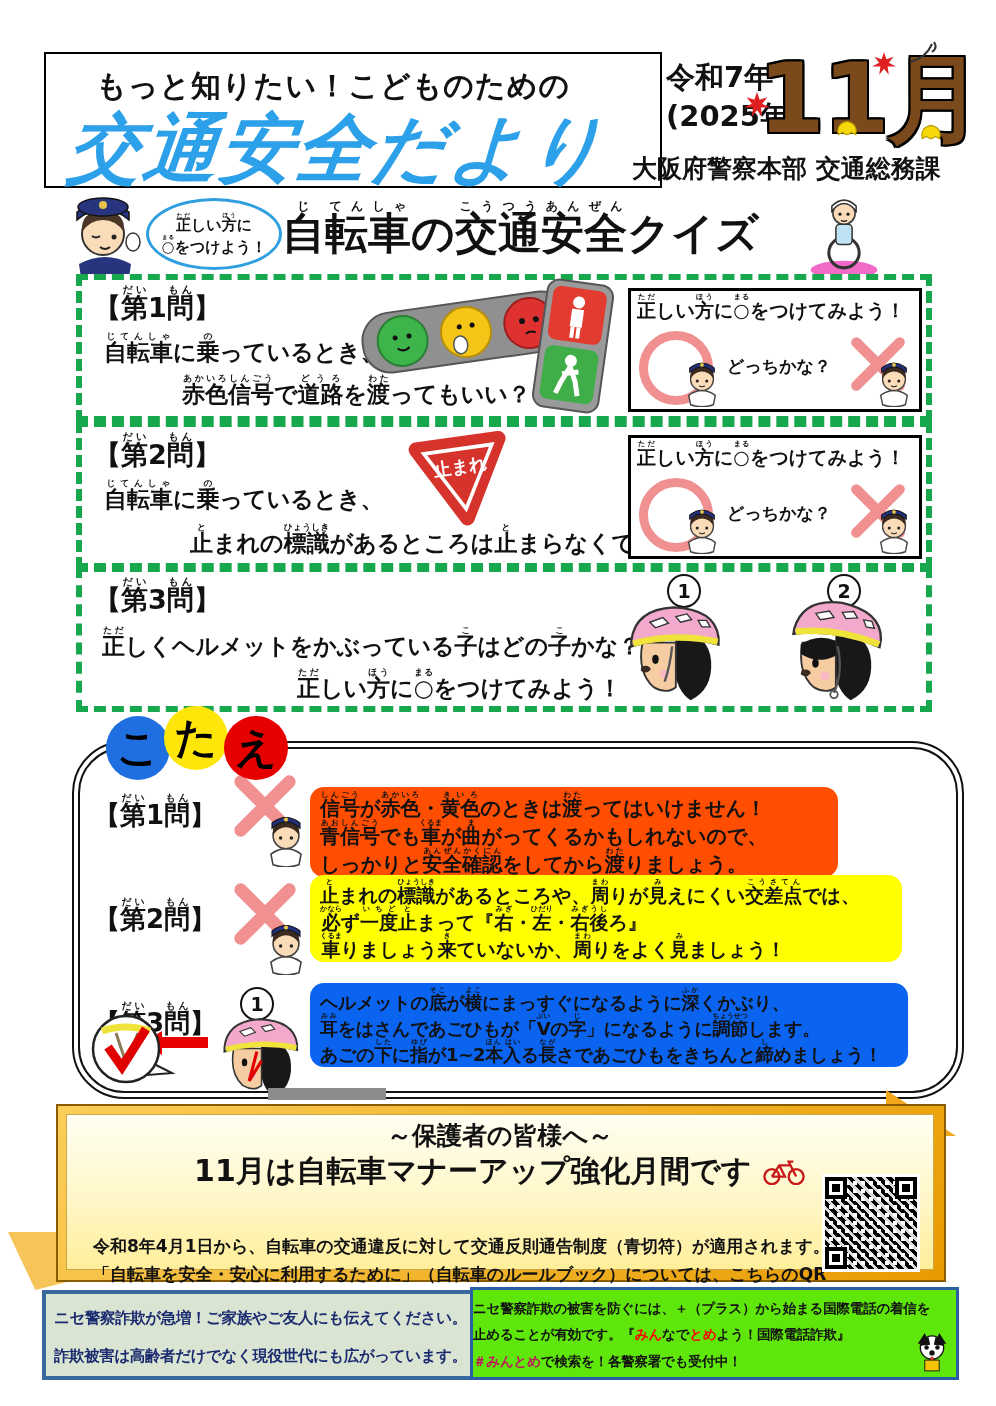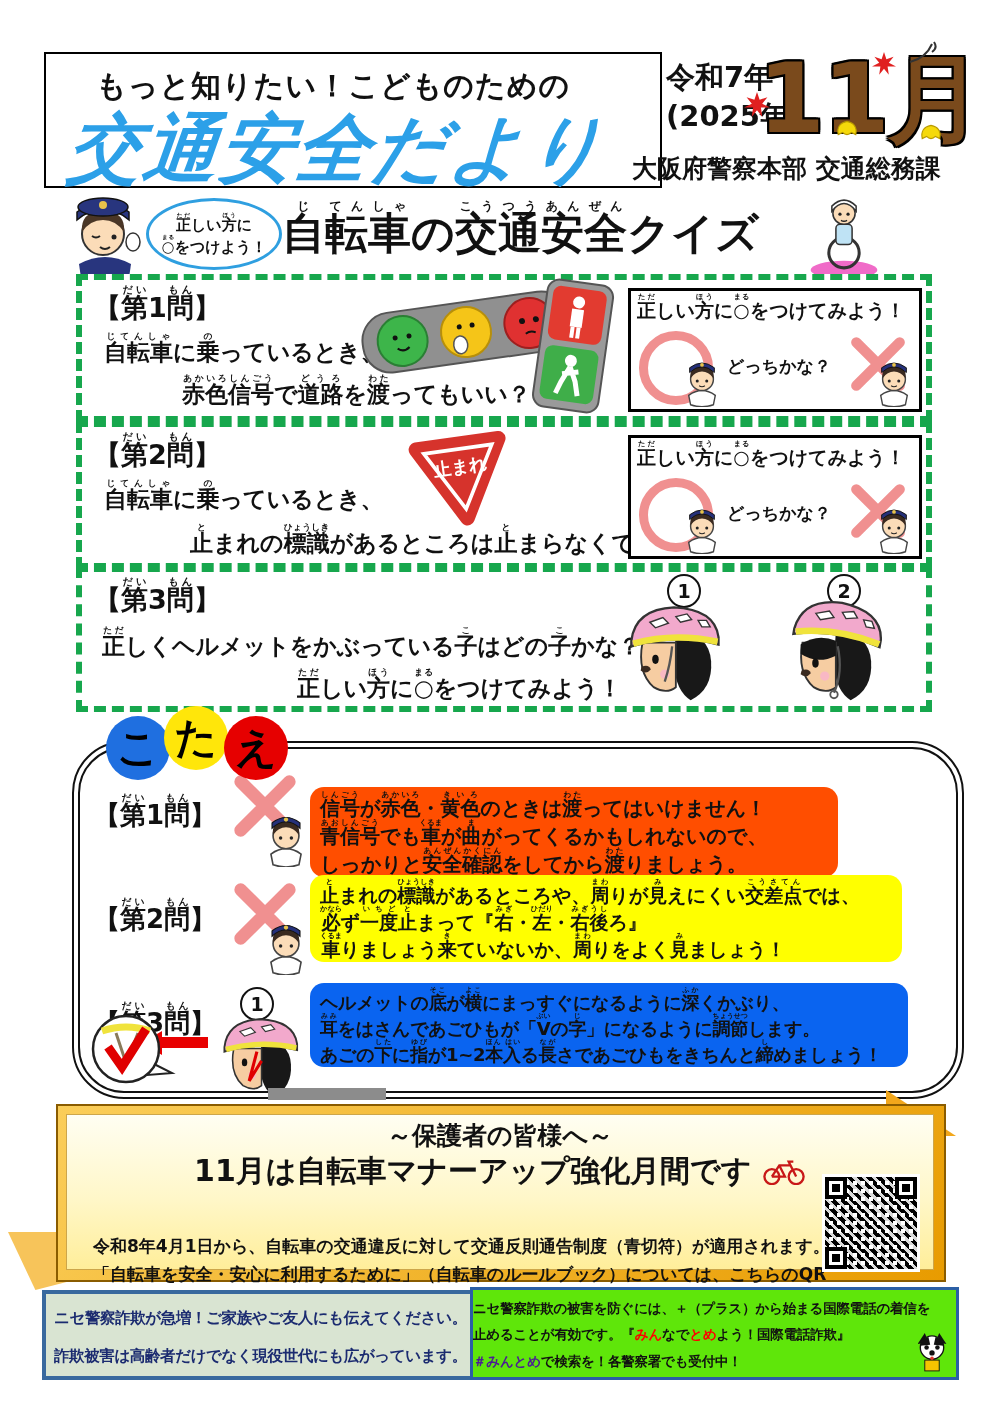--- a/index.html
+++ b/index.html
@@ -368,21 +368,21 @@
     </div>
   </div>
 
   <div class="abs alert-left">
     <div class="rl">ニセ警察詐欺が急増！ご家族やご友人にも伝えてください。</div>
     <div class="rl">詐欺被害は高齢者だけでなく現役世代にも広がっています。</div>
   </div>
   <div class="abs alert-right">
     <div class="rl"><span>ニセ警察詐欺の被害を防ぐには、＋（プラス）から始まる国際電話の着信を</span></div>
     <div class="rl"><span>止めることが有効です。『</span><span style="color: rgb(255, 0, 0);">みん</span><span>なで</span><span style="color: rgb(255, 0, 0);">とめ</span><span>よう！国際電話詐欺』</span></div>
-    <div class="rl"><span style="color: #4c1d95;">＃みんとめ</span><span>で検索を！各警察署でも受付中！</span></div>
+    <div class="rl"><span style="color: #be185d;">＃みんとめ</span><span>で検索を！各警察署でも受付中！</span></div>
     <svg class="abs" style="right:6px;bottom:4px" width="36" height="42" viewBox="0 0 40 46">
       <path d="M4 14 L12 2 L16 12 Z" fill="#111"></path>
         <path d="M36 14 L28 2 L24 12 Z" fill="#111"></path>
       <circle cx="20" cy="18" r="13" fill="#fff" stroke="#111" stroke-width="1.5"></circle>
       <path d="M7 16 a13 13 0 0 1 9 -10 l2 9 z" fill="#111"></path>
       <path d="M33 16 a13 13 0 0 0 -9 -10 l-2 9 z" fill="#111"></path>
       <circle cx="14" cy="18" r="2.5" fill="#111"></circle>
         <circle cx="26" cy="18" r="2.5" fill="#111"></circle>
       <circle cx="20" cy="24" r="3" fill="#111"></circle>
       <rect x="12" y="32" width="16" height="12" fill="#F5C400" stroke="#111" stroke-width="1"></rect>

